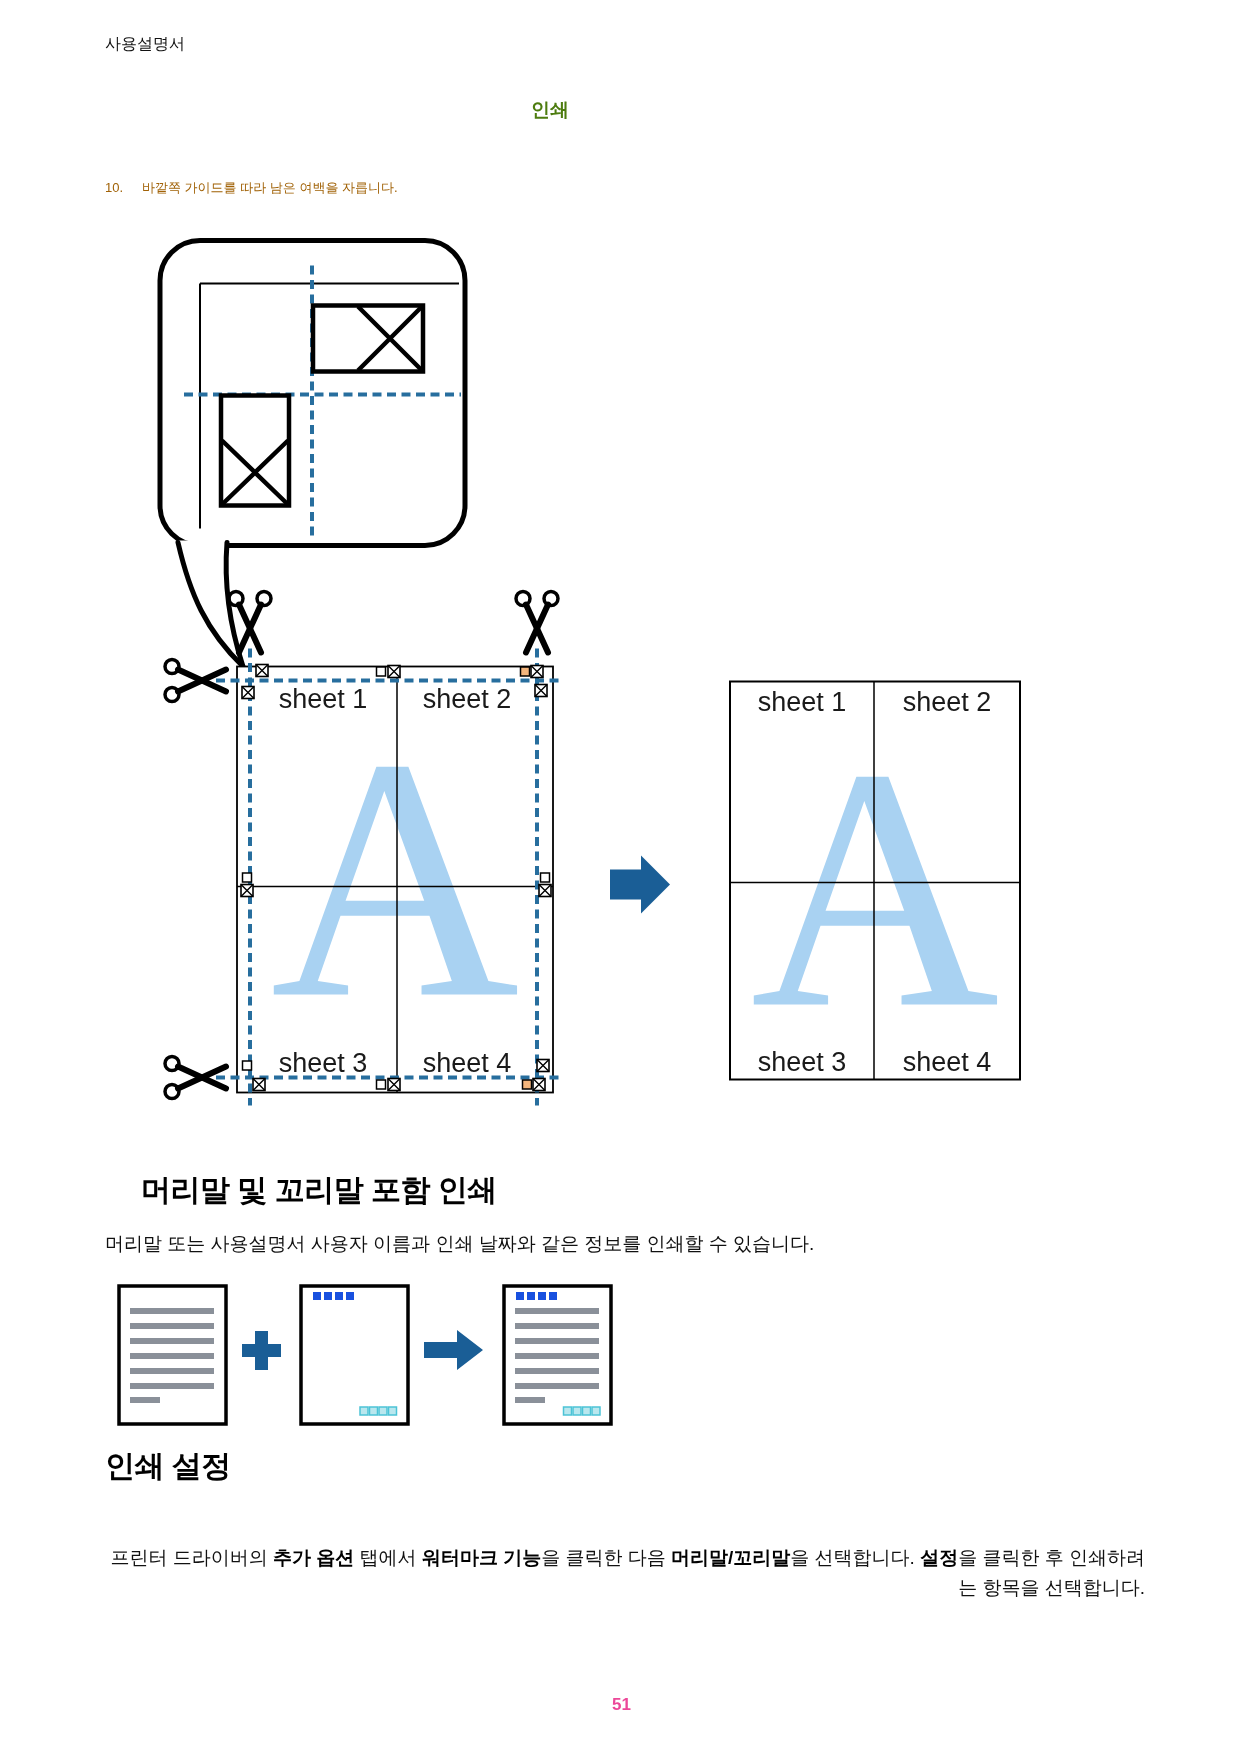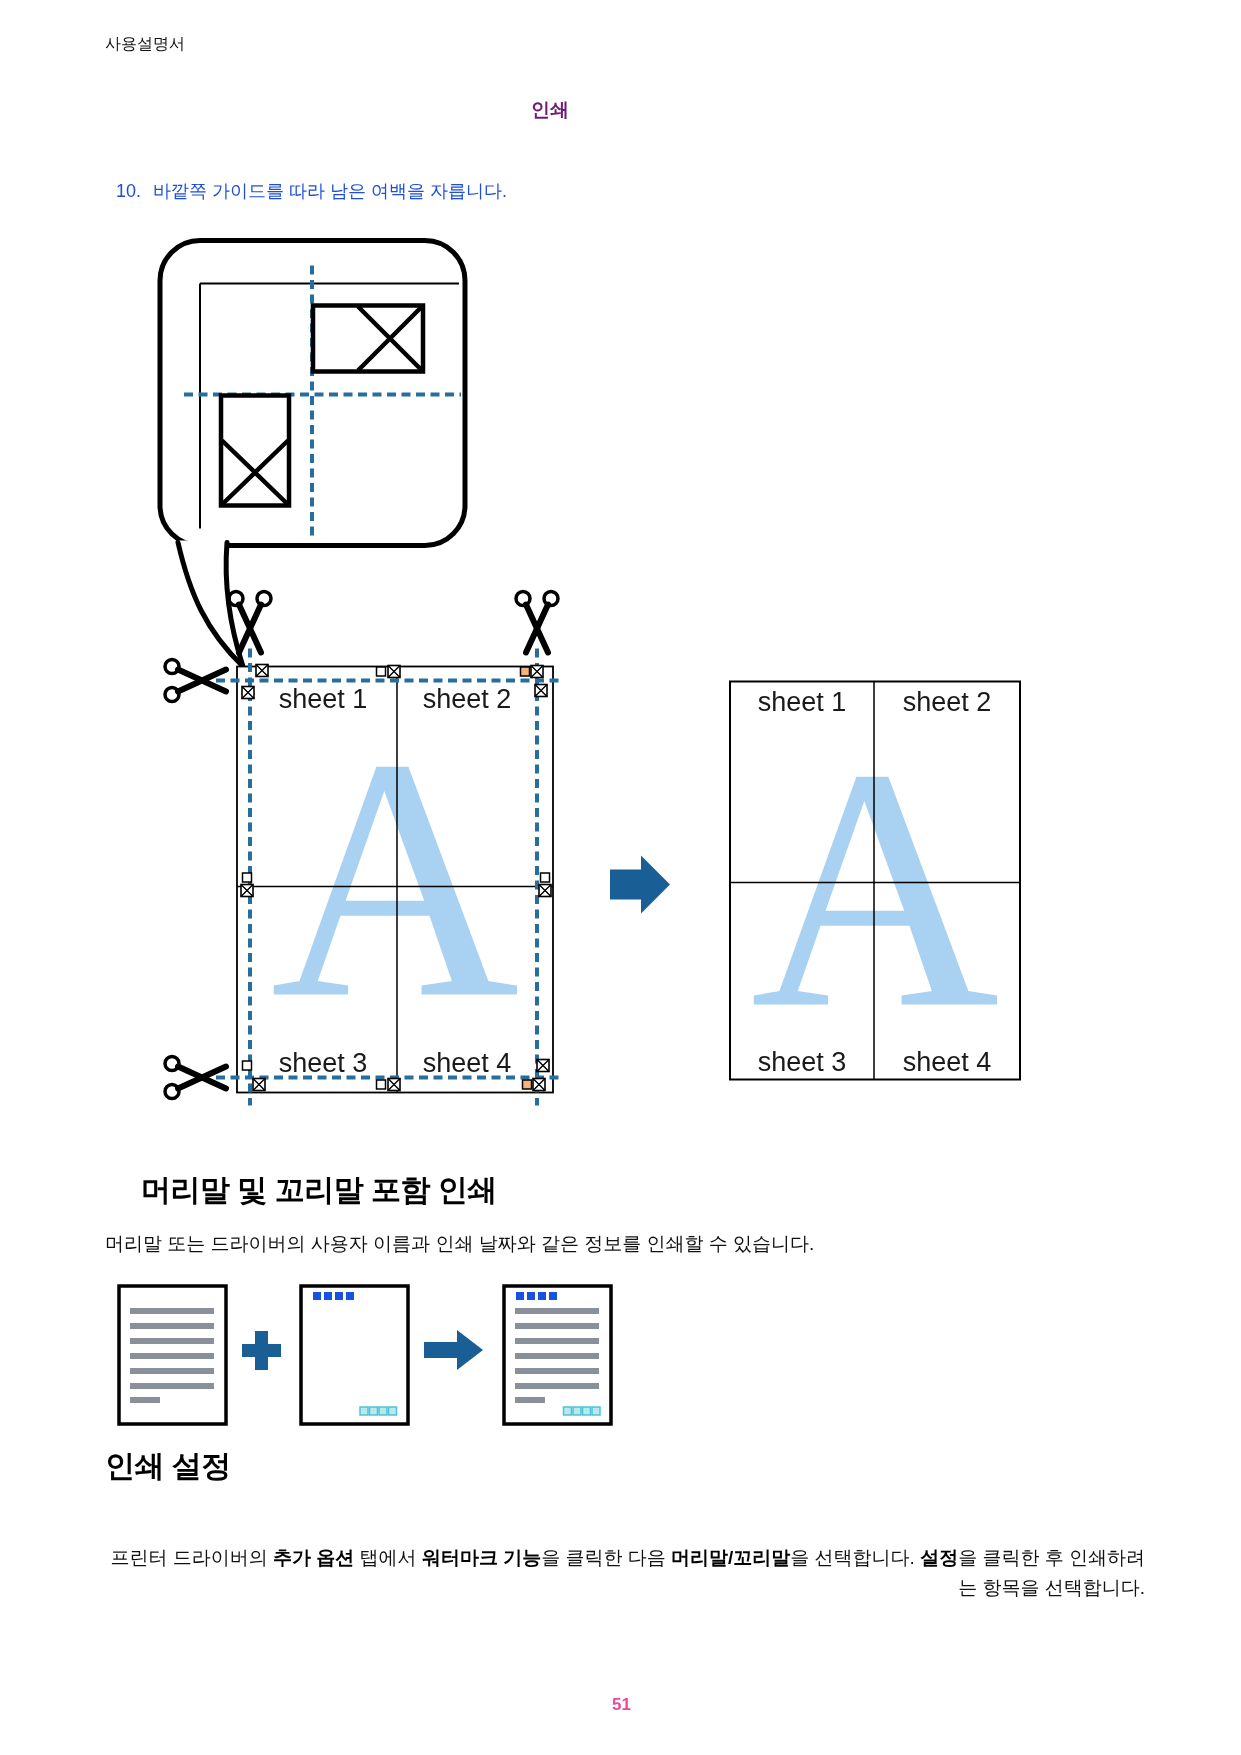--- a/index.html
+++ b/index.html
@@ -5,22 +5,22 @@
   html,body{margin:0;padding:0;background:#ffffff;}
   .page{
     position:relative;
     width:1241px;height:1755px;
     background:#ffffff;
     font-family:"Liberation Sans",sans-serif;
     color:#1a1a1a;
     overflow:hidden;
   }
   .hdr-left{position:absolute;left:105px;top:34px;font-size:16px;color:#111;}
-  .hdr-center{position:absolute;left:550px;top:97px;transform:translateX(-50%);font-size:19px;font-weight:bold;color:#701a75;}
-  .step-line{position:absolute;left:116px;top:179px;font-size:18px;color:#1d4ed8;}
+  .hdr-center{position:absolute;left:550px;top:97px;transform:translateX(-50%);font-size:19px;font-weight:bold;color:#4d7c0f;}
+  .step-line{position:absolute;left:105px;top:179px;font-size:13px;color:#a16207;}
   .step-num{display:inline-block;min-width:37px;}
   .fig1{position:absolute;left:100px;top:195px;}
   .fig2{position:absolute;left:105px;top:1280px;}
   .h2{position:absolute;left:105px;font-size:30px;font-weight:bold;color:#000;letter-spacing:-0.5px;}
   .h2.first{top:1170px;margin-left:36px;}
   .h2.second{top:1446px;text-align:center;}
   .body-text{position:absolute;left:105px;font-size:19px;line-height:30px;color:#111;width:1040px;}
   .body-text.first{top:1229px;}
   .body-text.second{top:1543px;text-align:right;}
   .body-text b{font-weight:bold;color:#000;}
@@ -132,21 +132,21 @@
       <text class="big-a" x="875" y="1002" text-anchor="middle">A</text>
       <path d="M874,679 V1077 M730,880 H1020" stroke="#000" stroke-width="1.5" fill="none"></path>
       <text class="sheet-label" x="802" y="708" text-anchor="middle">sheet 1</text>
       <text class="sheet-label" x="947" y="708" text-anchor="middle">sheet 2</text>
       <text class="sheet-label" x="802" y="1068" text-anchor="middle">sheet 3</text>
       <text class="sheet-label" x="947" y="1068" text-anchor="middle">sheet 4</text>
     </g>
   </svg>
 
   <div class="h2 first">머리말 및 꼬리말 포함 인쇄</div>
-  <div class="body-text first">머리말 또는 드라이버의 사용자 이름과 인쇄 날짜와 같은 정보를 인쇄할 수 있습니다.</div>
+  <div class="body-text first">머리말 또는 사용설명서 사용자 이름과 인쇄 날짜와 같은 정보를 인쇄할 수 있습니다.</div>
 
   <svg class="fig2" width="520" height="160" viewBox="105 1280 520 160">
 
     <g>
       <rect x="119" y="1286" width="107" height="138" fill="#fff" stroke="#000" stroke-width="3.5"></rect>
       <g fill="#8a9099">
         <rect x="130" y="1308" width="84" height="6"></rect>
         <rect x="130" y="1323" width="84" height="6"></rect>
         <rect x="130" y="1338" width="84" height="6"></rect>
         <rect x="130" y="1353" width="84" height="6"></rect>

